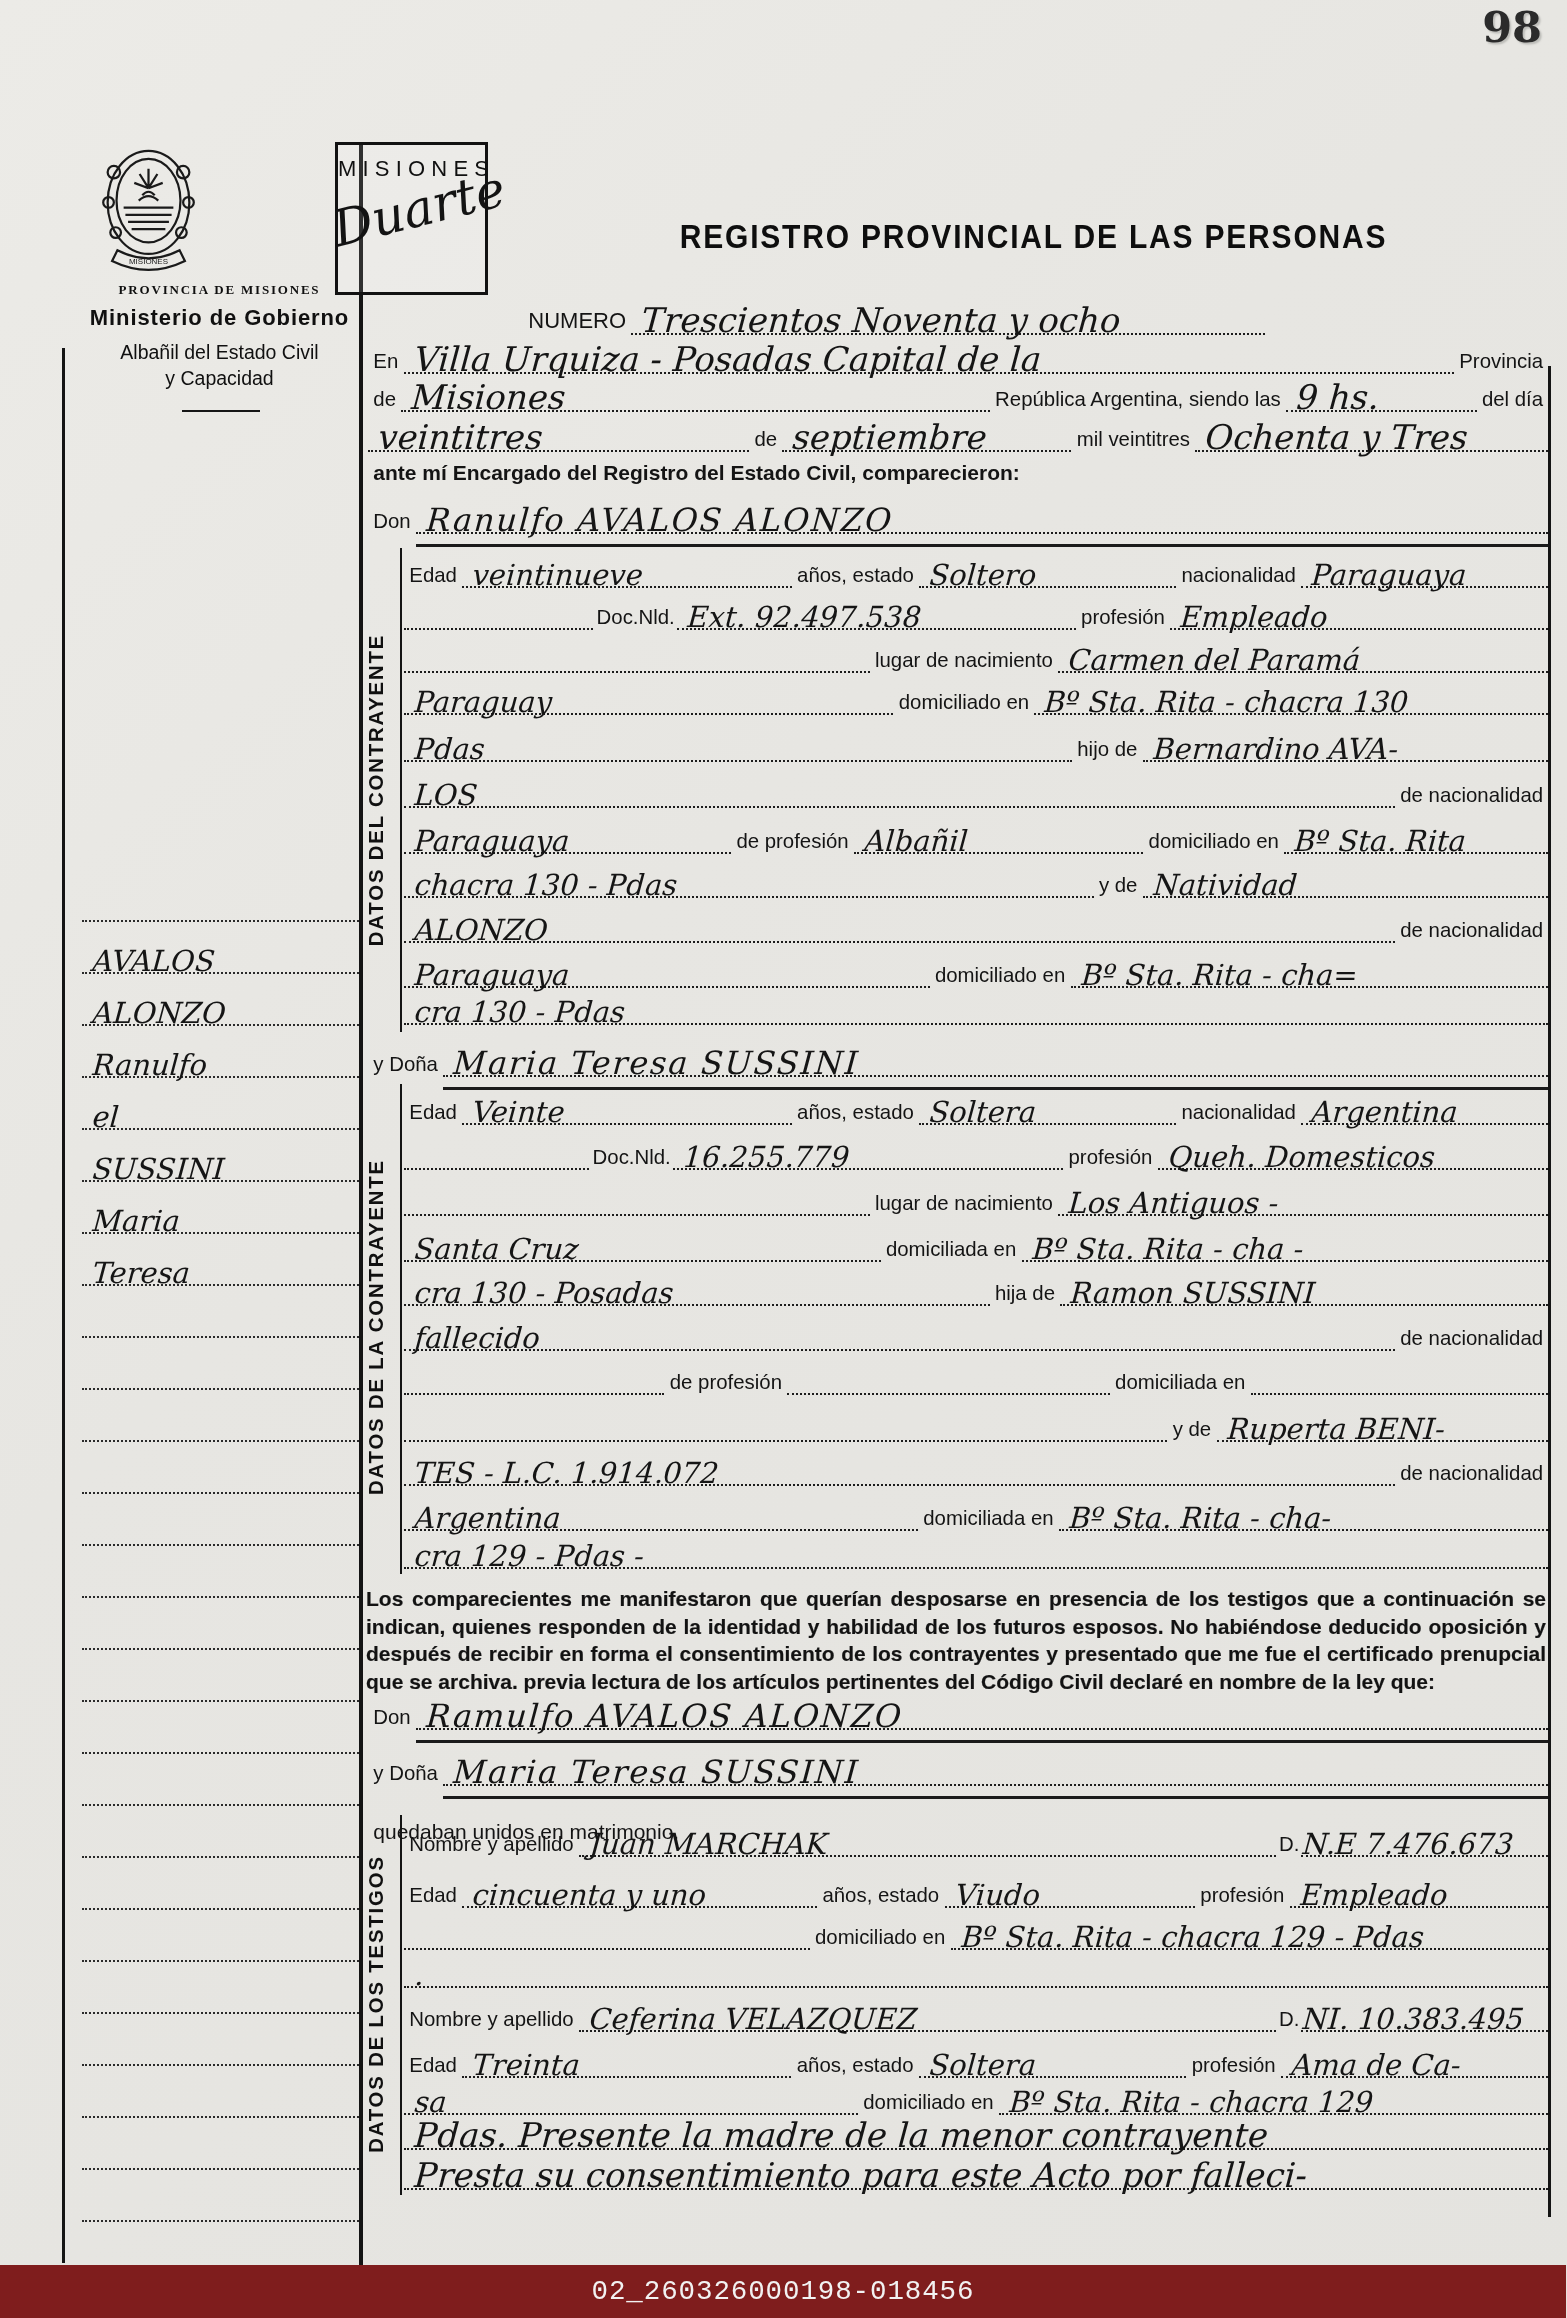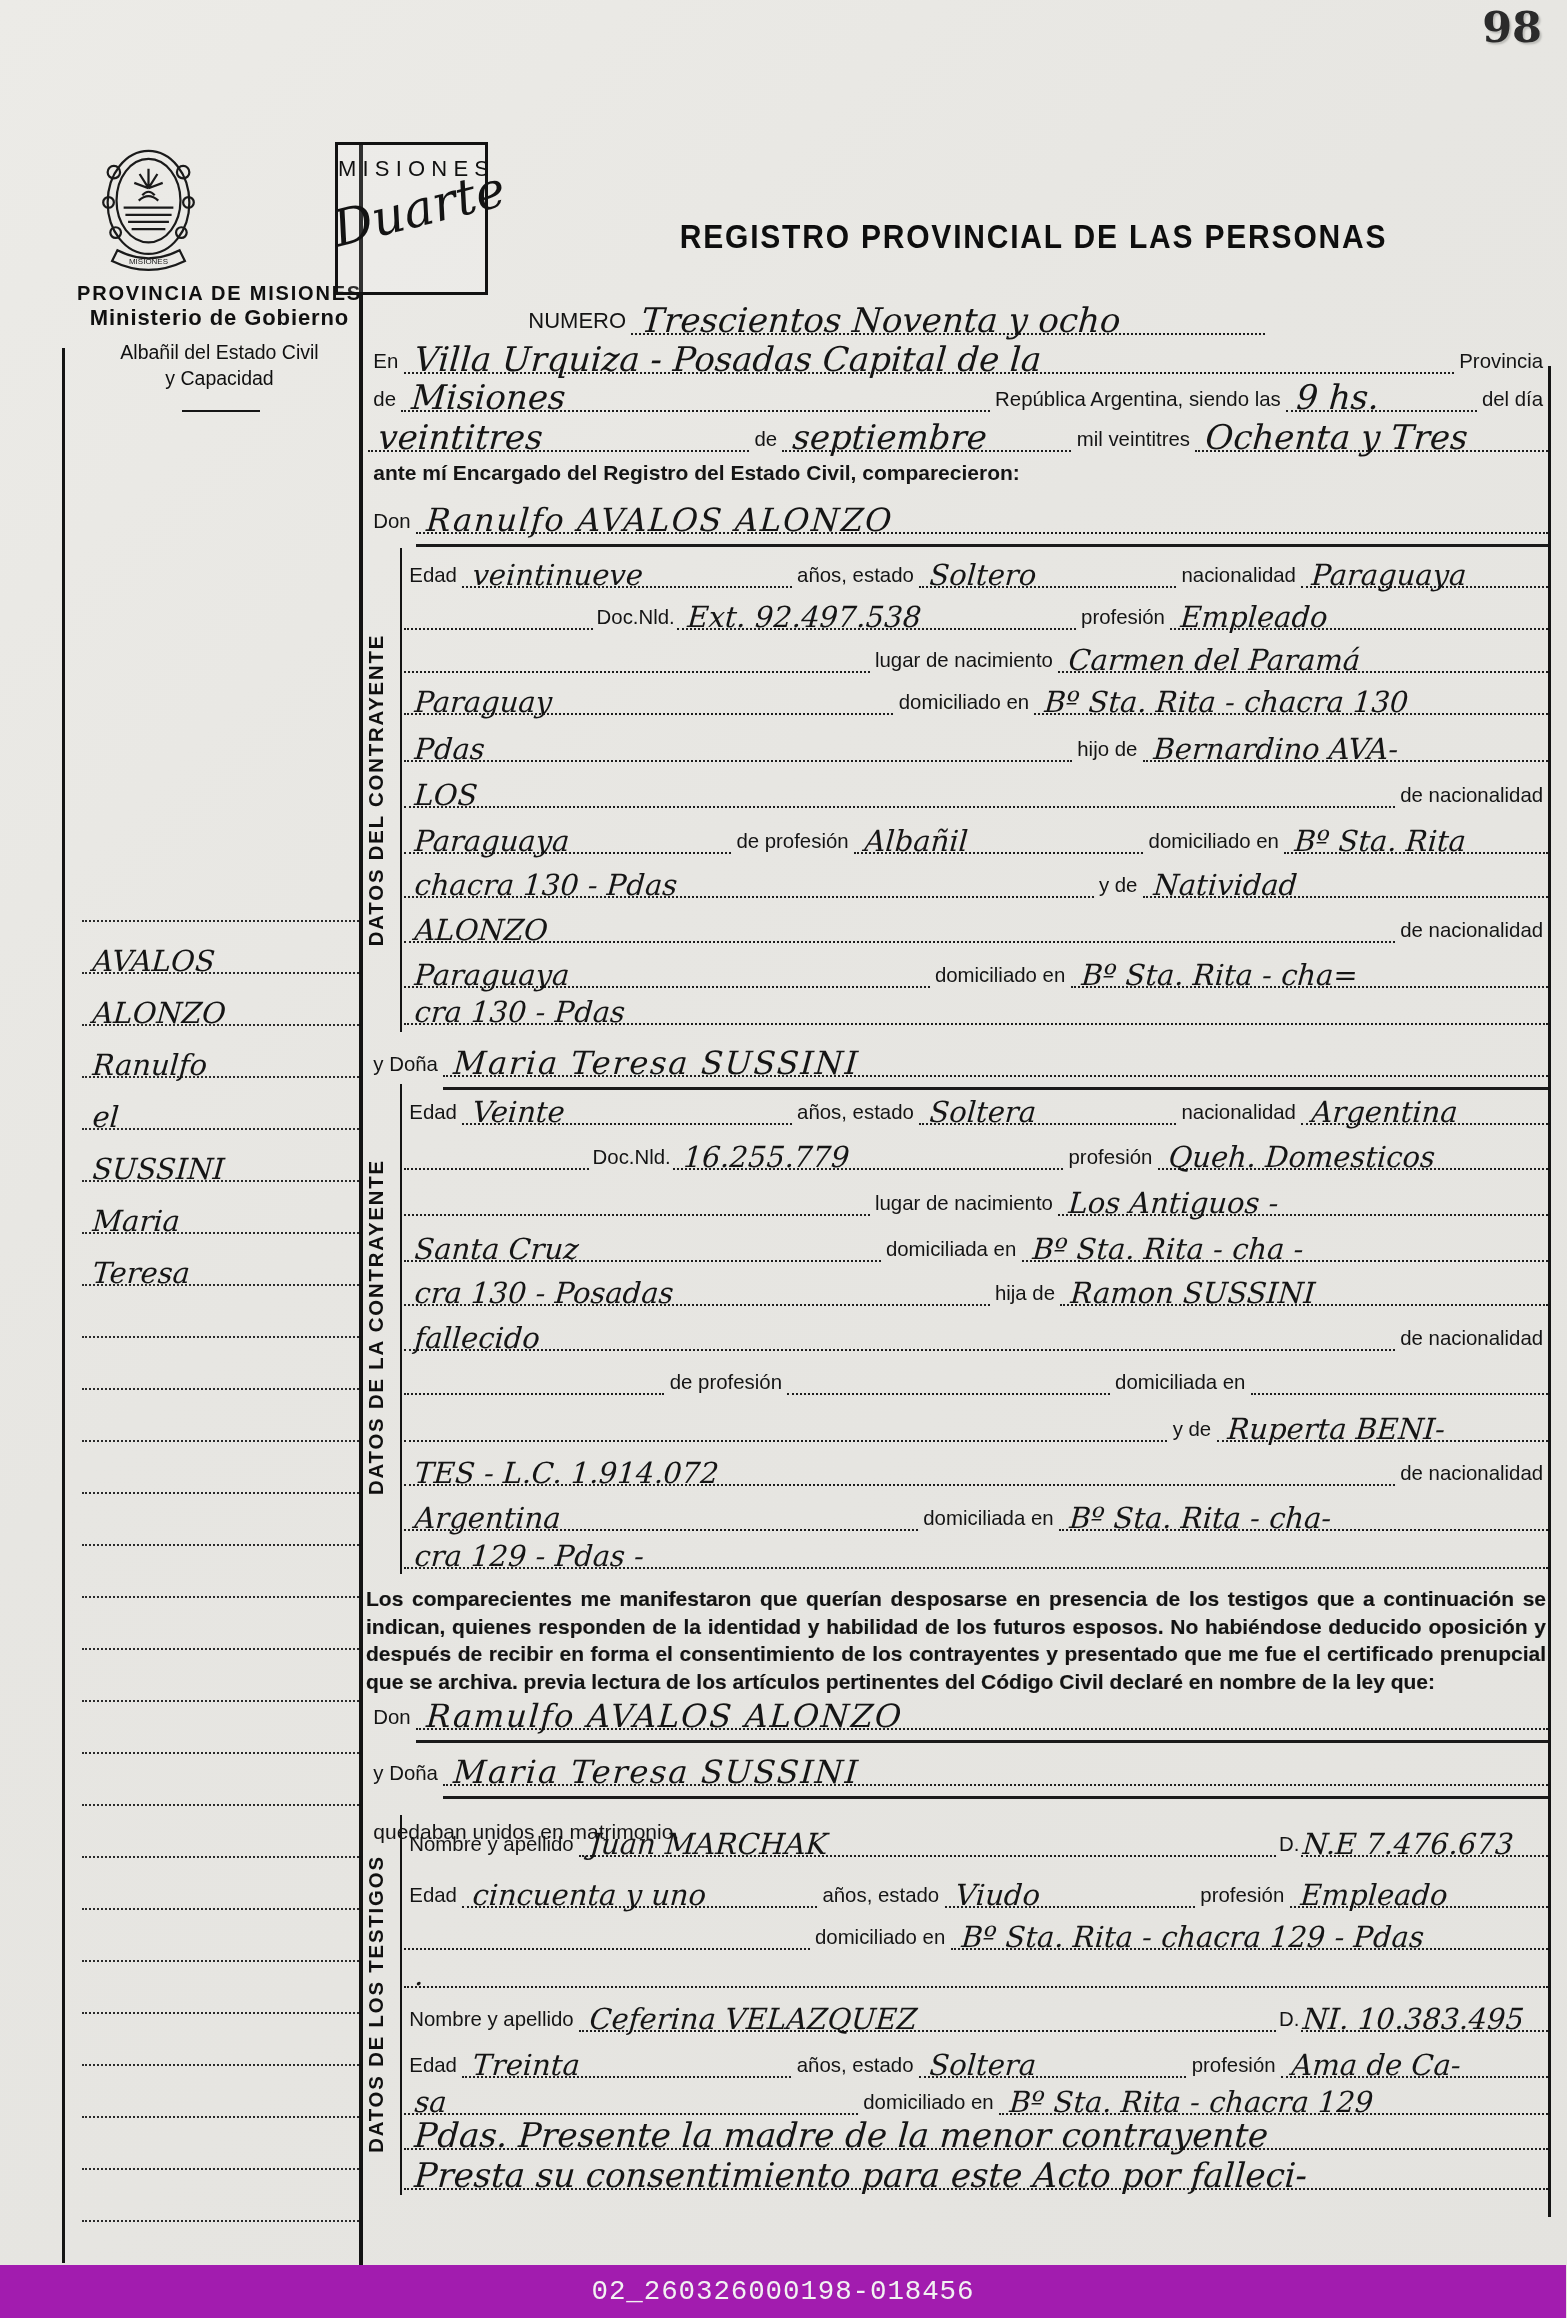--- a/index.html
+++ b/index.html
@@ -7,21 +7,21 @@
        font-family:"Liberation Sans",sans-serif;color:#161616;}
   .scan-tint{position:absolute;inset:0;background:linear-gradient(135deg,#ecebe7 0%,#e7e6e2 40%,#e4e3df 100%);}
   
   .pageno{position:absolute;top:1.8px;right:25px;font-family:"DejaVu Serif",serif;font-weight:bold;
           font-size:43px;color:#2b2b2b;text-shadow:1.8px 1.8px 1.8px #bdbdb9;}
   
   .vline{position:absolute;background:#141414;}
   
   .crest{position:absolute;left:96px;top:142px;}
   .org{position:absolute;left:76px;width:287px;text-align:center;color:#101010;}
-  .org1{top:282px;font-size:20px;font-weight:bold;letter-spacing:1.8px;}
+  .org1{top:282px;font-size:13px;font-weight:bold;letter-spacing:1.8px;font-family:Liberation Serif, serif;}
   .org2{top:305px;font-size:22px;font-weight:bold;letter-spacing:0.9px;}
   .org3{top:341px;font-size:19.5px;}
   .org4{top:367px;font-size:19.5px;}
   .org-rule{position:absolute;left:182px;top:410px;width:78px;border-top:2.7px solid #161616;}
   
   .margin-lines{position:absolute;left:82px;top:870px;width:277px;}
   .mline{height:50px;border-bottom:2.7px dotted #2a2a2a;display:flex;align-items:flex-end;}
   .mname{font-size:27px;padding-left:46px;margin-bottom:-3.5px;}
   
   .stamp{position:absolute;left:335px;top:142px;width:147px;height:147px;border:3.5px solid #121212;
@@ -46,21 +46,21 @@
   .hw.caps{font-size:32px;letter-spacing:1.8px;}
   .dbl::after{content:"";position:absolute;left:0;right:0;bottom:-15px;border-top:3.5px solid #1a1a1a;}
   
   .bracket{position:absolute;left:400px;width:0;border-left:2.7px solid #141414;}
   .vlabel{position:absolute;left:376px;font-weight:bold;font-size:20.4px;letter-spacing:1.8px;
           white-space:nowrap;color:#101010;transform:translate(-50%,-50%) rotate(-90deg);}
   
   .para{position:absolute;left:366px;right:21px;top:1585px;font-size:21px;line-height:27.5px;
         text-align:justify;color:#121212;font-weight:bold;-webkit-text-stroke:0.2px #333;}
   
-  .footer{position:absolute;left:0;right:1px;top:2265px;height:53px;background:#a21caf;
+  .footer{position:absolute;left:0;right:1px;top:2265px;height:53px;background:#7f1d1d;
           display:flex;align-items:center;justify-content:center;}
   .footer-code{font-family:"Liberation Mono",monospace;font-size:27.5px;color:#f2f2f2;letter-spacing:0.9px;}
 </style>
 </head>
 <body>
 <div class="scan-tint"></div>
 
 <div class="pageno">98</div>
 
 <div class="vline" style="left:62px;top:348px;width:2.7px;height:1915px;"></div>

